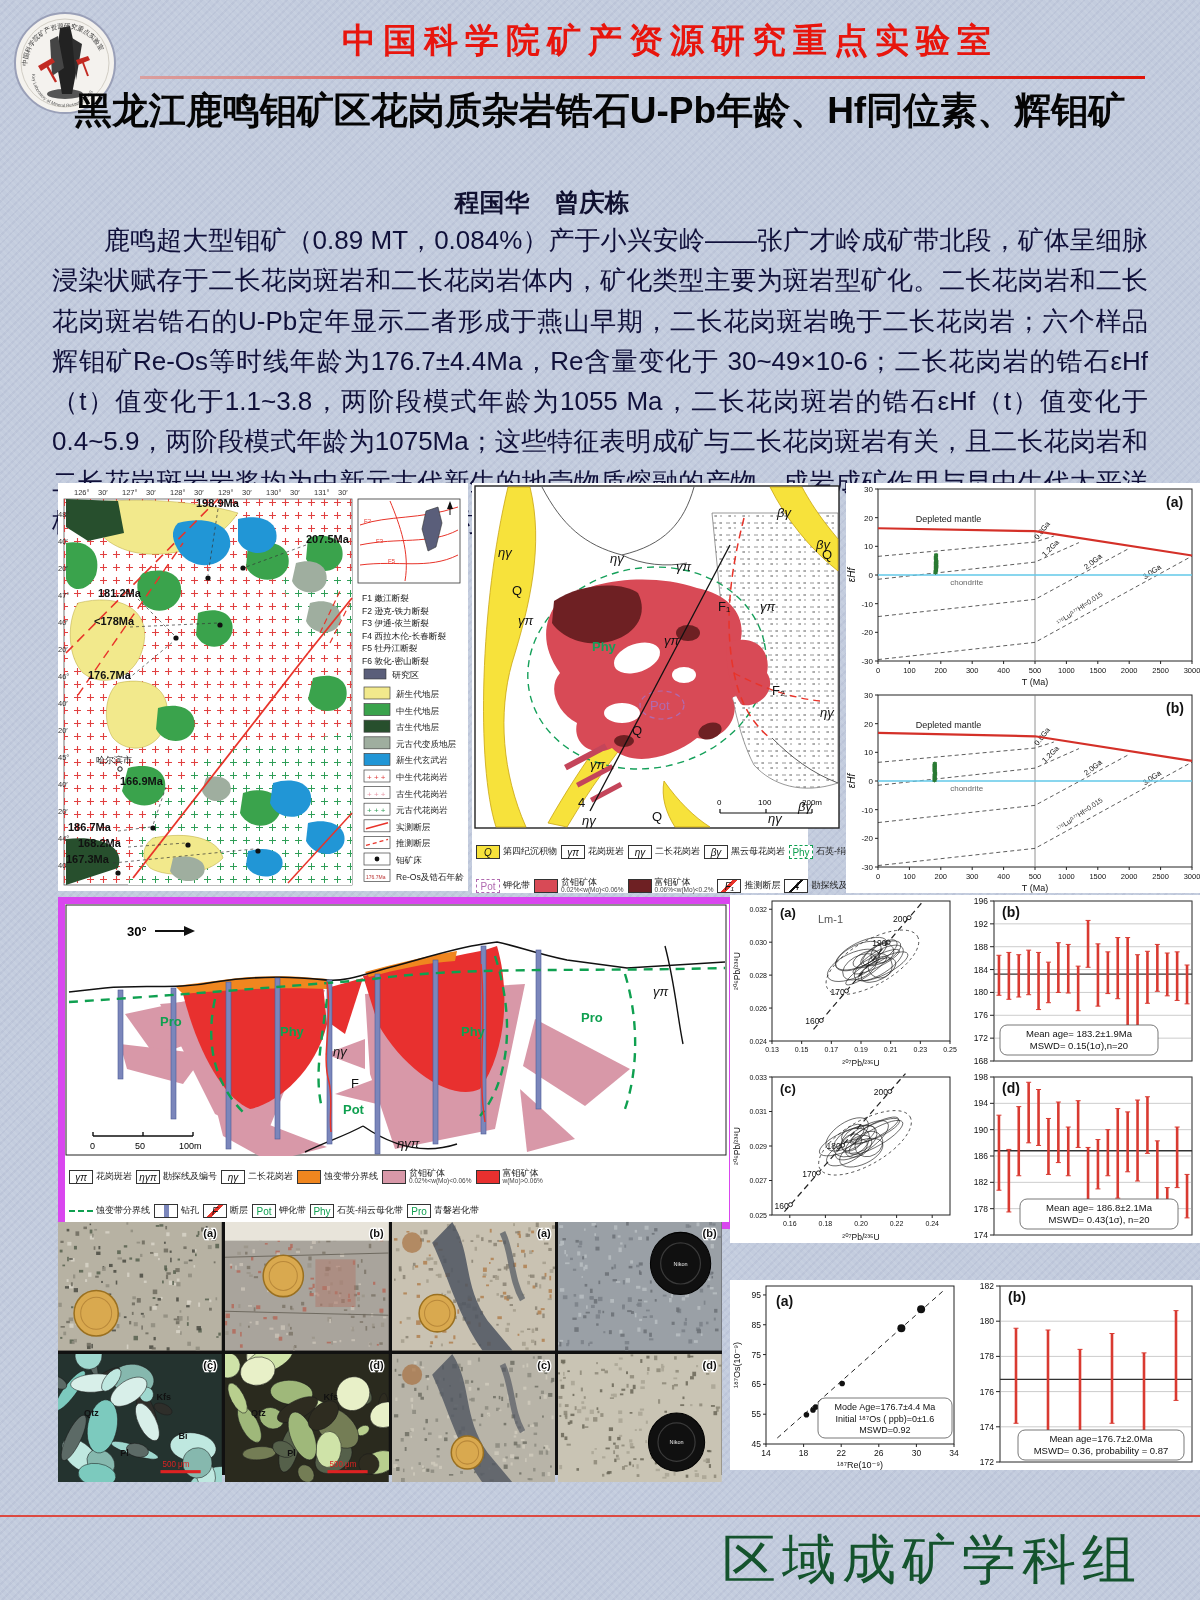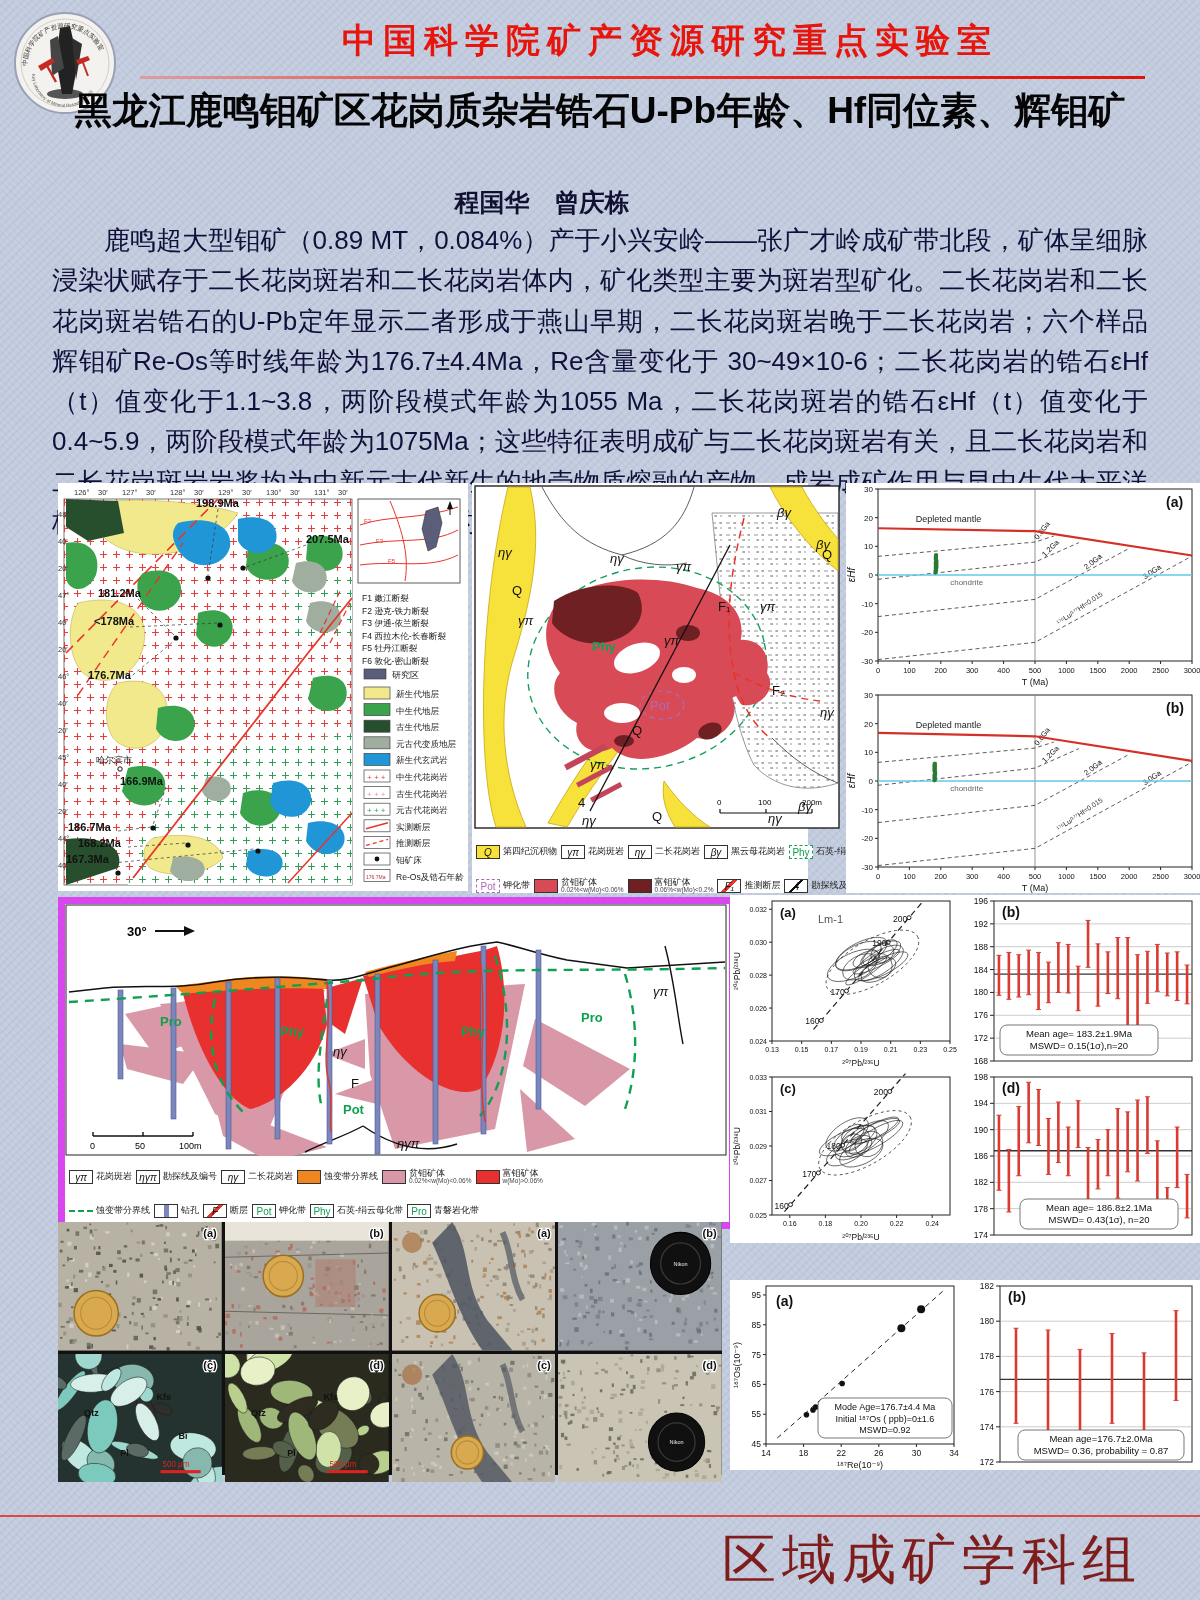--- a/index.html
+++ b/index.html
@@ -22,21 +22,21 @@
   .panel{position:absolute;background:#fff}
   .frame{border:7px solid #d946ef}
   svg text{font-family:"Liberation Sans","DejaVu Sans",sans-serif}
   .legend-row{display:flex;align-items:center;gap:4px;padding:2px 4px;height:30px}
   .leg-item{display:flex;align-items:center;gap:3px;white-space:nowrap}
   .leg-label{font-size:9px;color:#222;line-height:1.05}
   .leg-sub{font-size:6.5px;color:#444;display:block}
   .swatch{width:24px;height:14px;border:1px solid #333;box-sizing:border-box;display:inline-flex;
     align-items:center;justify-content:center;font-size:10px;font-style:italic;background:#fff;flex:0 0 auto}
   #footer-rule{left:0;top:1515px;width:1200px;height:2px;background:#e03326;opacity:.85}
-  #footer-group{right:58px;top:1524px;font-size:54px;letter-spacing:6px;color:#7f1d1d;
+  #footer-group{right:58px;top:1524px;font-size:54px;letter-spacing:6px;color:#14532d;
     font-family:Liberation Sans, sans-serif}
   .chart-host{position:absolute;background:#fff}
 </style>
 </head>
 <body>
 
 <div id="logo" class="abs">
   <svg width="106" height="106" viewBox="0 0 106 106">
     <defs>
       <path id="arcTop" d="M15,56 A38,38 0 0 1 91,56" fill="none"></path>

